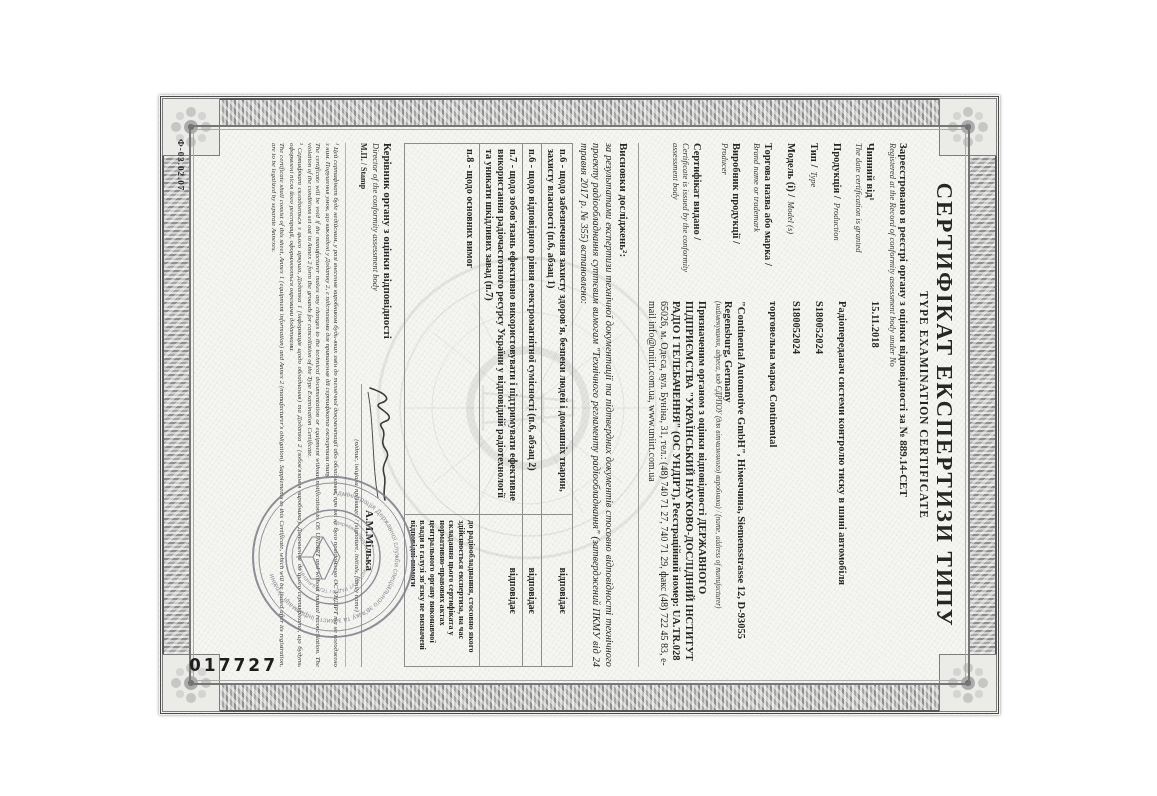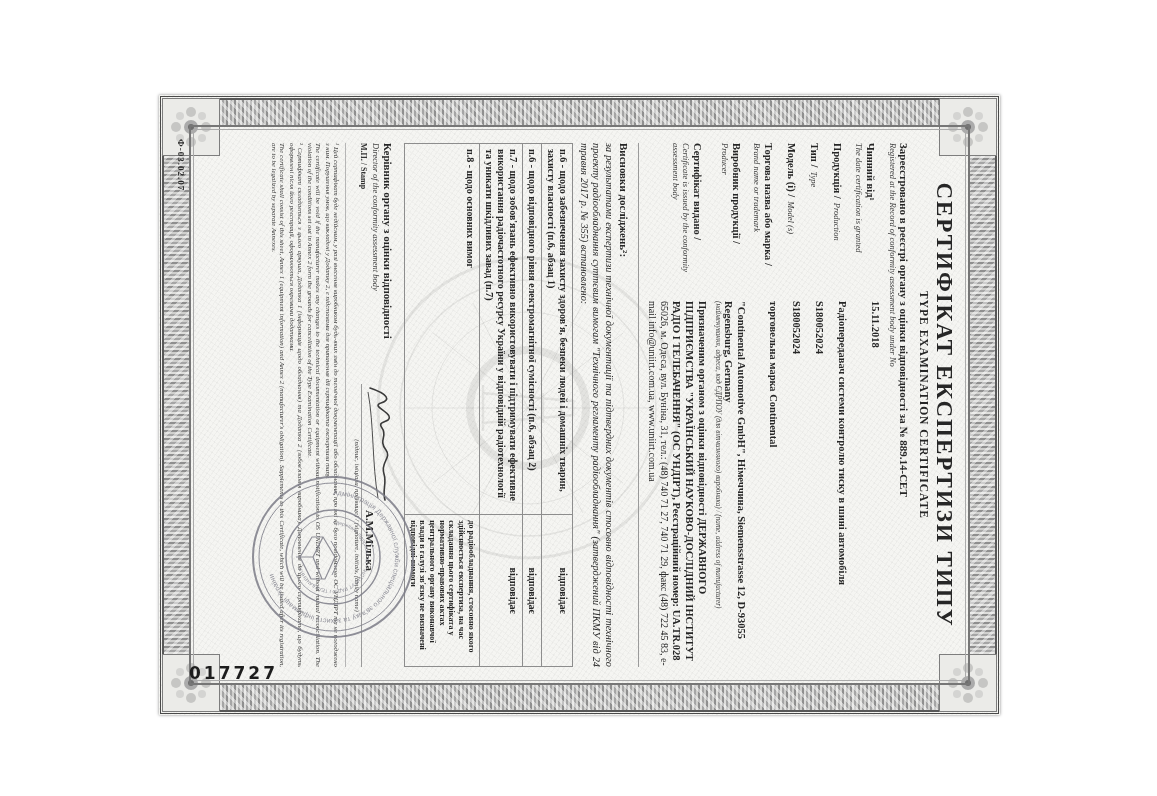--- a/index.html
+++ b/index.html
@@ -30,21 +30,21 @@
   .corner{position:absolute;width:56px;height:56px;background:#ebebe8;border:1px solid #7d7d7d;}
   .corner.tl{left:3px;top:3px;} .corner.tr{right:3px;top:3px;}
   .corner.bl{left:3px;bottom:3px;} .corner.br{right:3px;bottom:3px;}
   .corner::before{content:"";position:absolute;left:50%;top:50%;width:14px;height:14px;margin:-7px 0 0 -7px;
         border-radius:50%;background:#ababab;
         box-shadow:0 -15px 0 -2px #c6c6c4, 0 15px 0 -2px #c6c6c4, -15px 0 0 -2px #c6c6c4, 15px 0 0 -2px #c6c6c4,
                    -11px -11px 0 -3px #d4d4d2, 11px -11px 0 -3px #d4d4d2, -11px 11px 0 -3px #d4d4d2, 11px 11px 0 -3px #d4d4d2;}
   .corner::after{content:"";position:absolute;left:50%;top:50%;width:6px;height:6px;margin:-3px 0 0 -3px;
         border-radius:50%;background:#6e6e6e;}
   
-  .serial{position:absolute;left:30px;bottom:32px;font-family:"DejaVu Sans",sans-serif;
+  .serial{position:absolute;left:30px;bottom:40px;font-family:"DejaVu Sans",sans-serif;
         font-weight:bold;font-size:17px;letter-spacing:3px;color:#1d1d1d;}
   .form-code{position:absolute;left:27px;top:44px;transform-origin:0 0;transform:rotate(90deg);
         font-weight:bold;font-size:9px;letter-spacing:1px;color:#2a2a2a;white-space:nowrap;}
   
   .content{position:absolute;left:50%;top:50%;width:544px;height:766px;margin-left:-272px;margin-top:-383px;
         transform:rotate(90deg);color:#262626;overflow:hidden;padding:0;box-sizing:border-box;}
   .in{padding:4px 10px 0 10px;}
   .title{font-weight:bold;font-size:23px;letter-spacing:2px;text-align:center;line-height:1.12;margin-top:2px;}
   .title-en{font-weight:bold;font-size:11.5px;letter-spacing:1px;text-align:center;margin-top:1px;}
   .reg{font-weight:bold;font-size:11px;margin-top:8px;}

